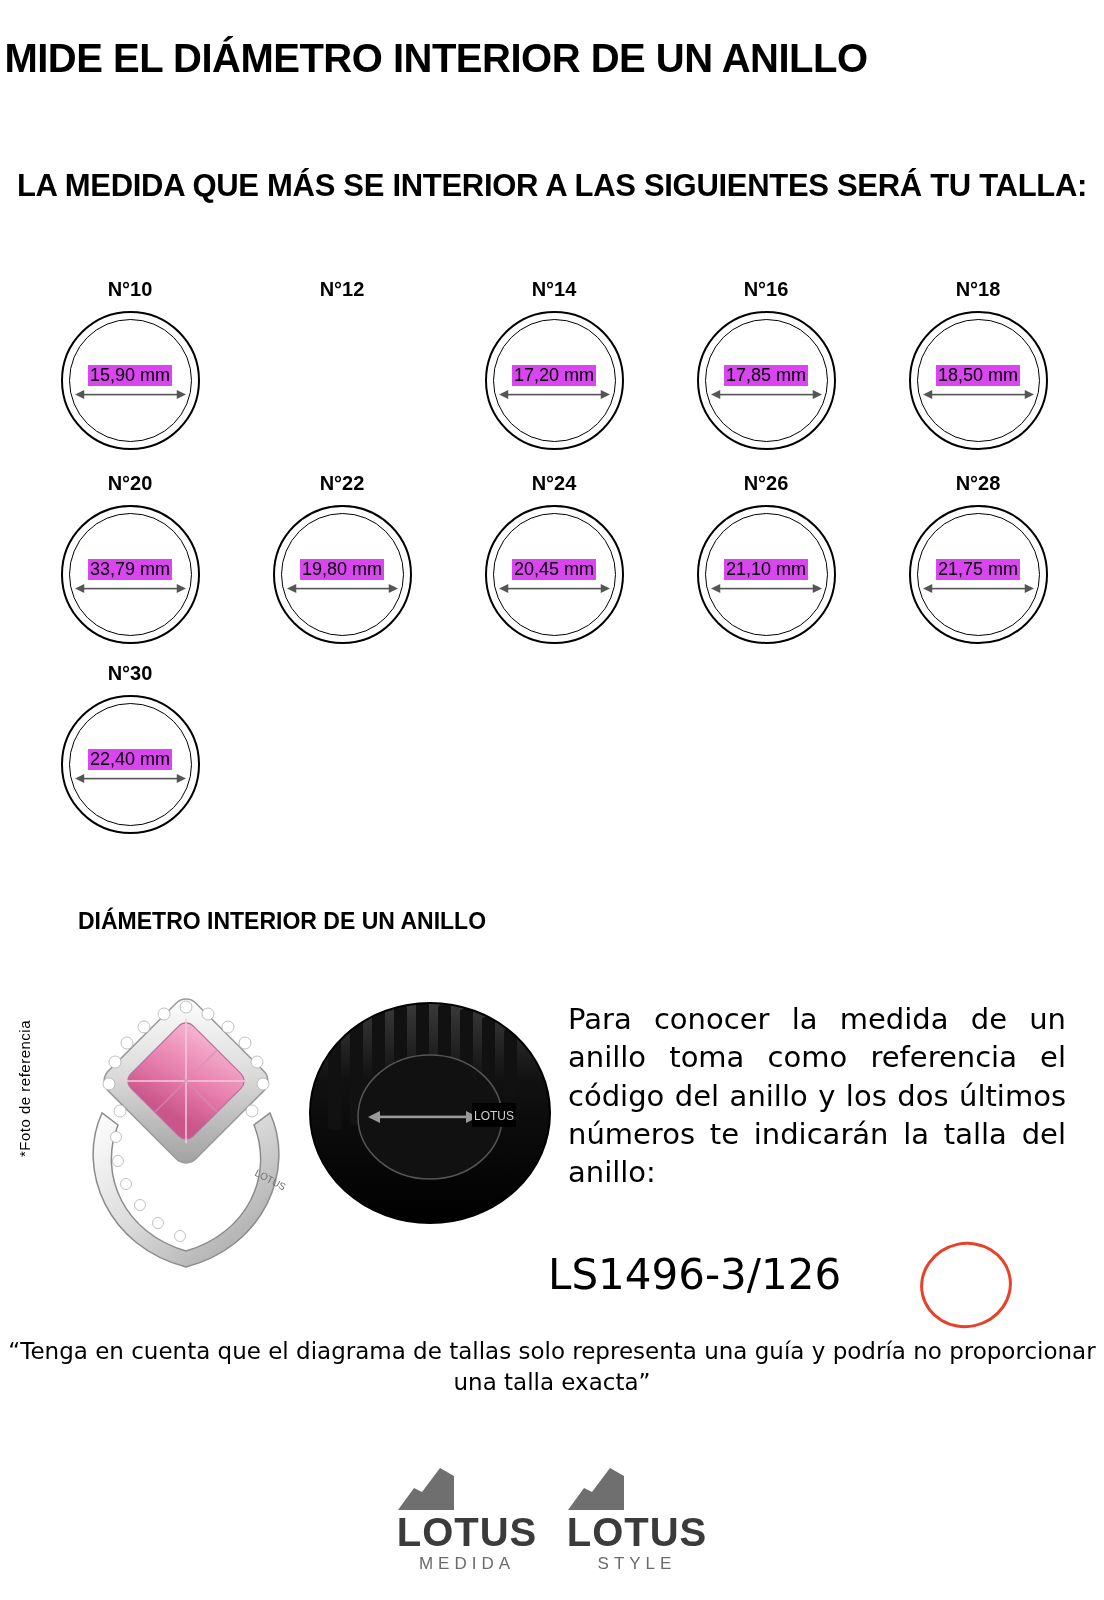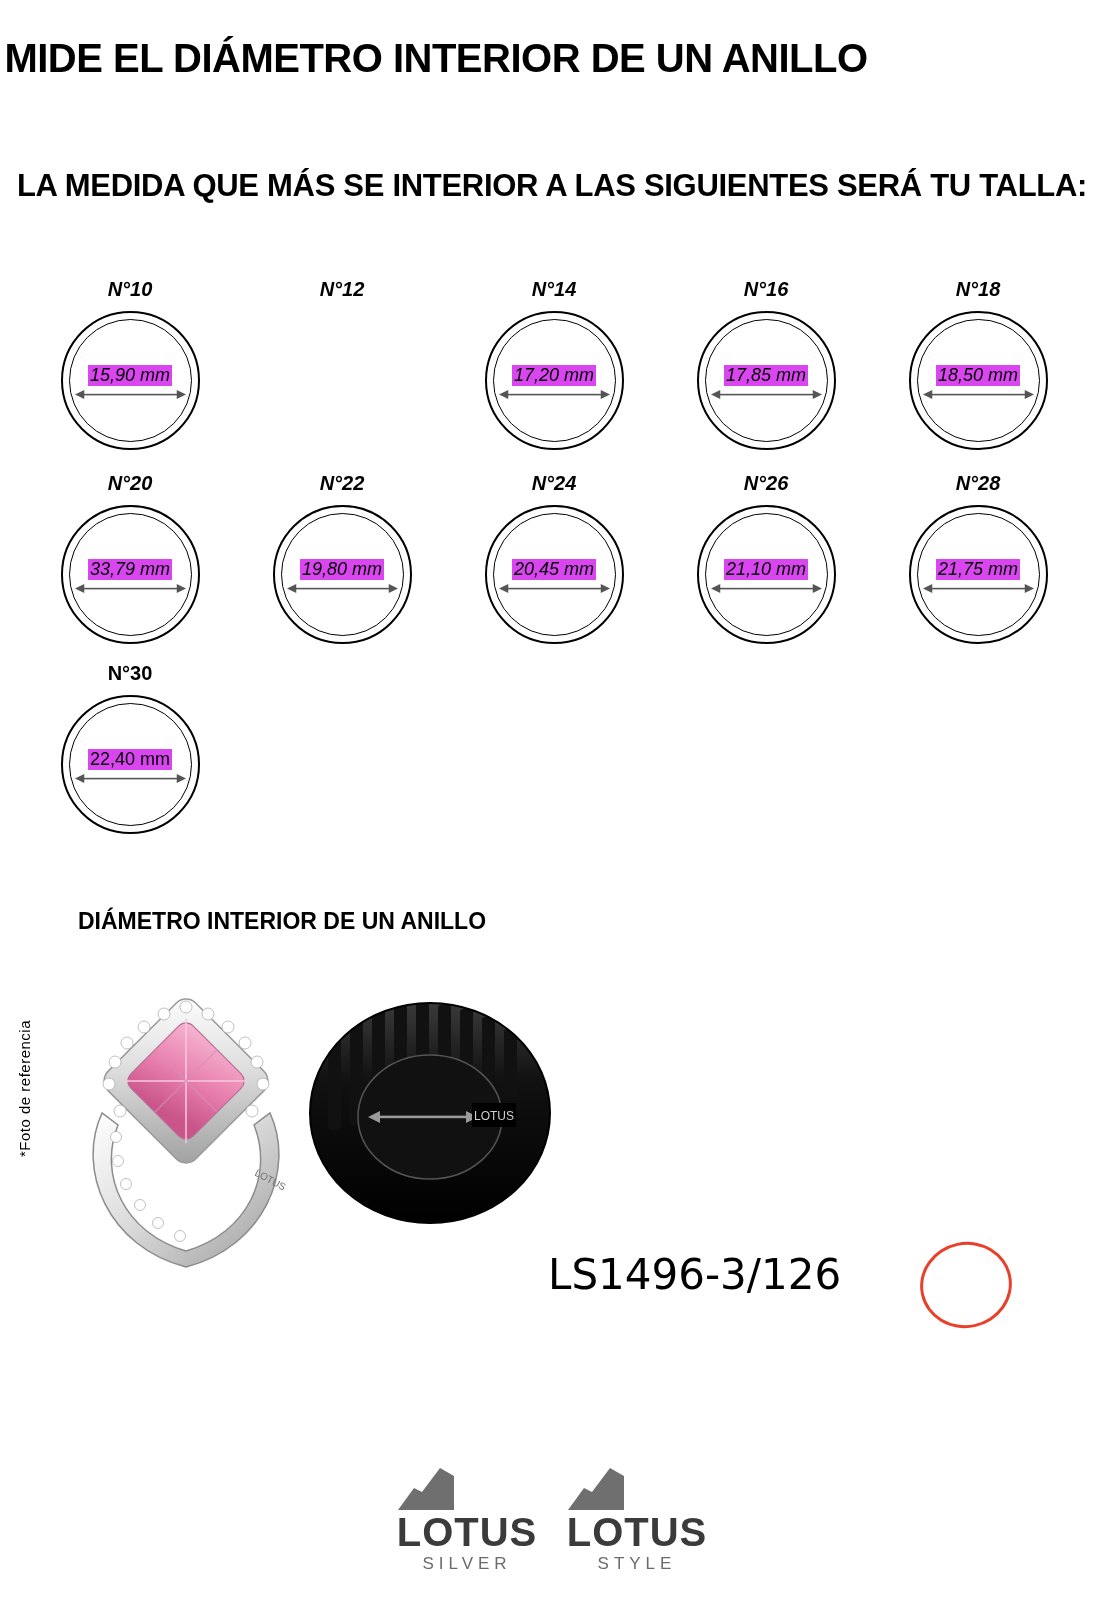--- a/index.html
+++ b/index.html
@@ -32,21 +32,20 @@
   
   .grid{
     position:absolute;
     top:278px;left:24px;width:1060px;
   }
   .row{
     display:flex;
     justify-content:flex-start;
     width:1060px;
     margin-bottom:6px;
-    font-style:italic;
   }
   .cell{
     width:212px;
     display:flex;
     flex-direction:column;
     align-items:center;
   }
   .cell .sz{
     font-size:20px;font-weight:bold;margin-bottom:10px;
     letter-spacing:0px;
@@ -403,32 +402,34 @@
 
     <g>
       <polygon points="68,132 80,126 80,138" fill="#9a9a9a"></polygon>
       <polygon points="178,132 166,126 166,138" fill="#9a9a9a"></polygon>
       <rect x="79" y="130.6" width="88" height="2.6" fill="#9a9a9a"></rect>
     </g>
     <rect x="172" y="118" width="44" height="24" fill="#000"></rect>
     <text x="194" y="135" font-size="12" fill="#cfcfcf" text-anchor="middle" font-family="Liberation Sans, sans-serif">LOTUS</text>
   </svg>
 
+  <div class="para">Para conocer la medida de un anillo toma como referencia el código del anillo y los dos últimos números te indicarán la talla del anillo:</div>
 
   <div class="code">LS1496-3/126</div>
   <div class="code-circle"></div>
 
+  <div class="note">“Tenga en cuenta que el diagrama de tallas solo representa una guía y podría no proporcionar una talla exacta”</div>
 
   <div class="logos">
     <div class="logo">
       <svg class="mark" viewBox="0 0 150 46">
         <polygon points="6,44 62,44 62,10 48,2 30,26 22,22" fill="#6f6f6f"></polygon>
       </svg>
       <div class="word">LOTUS</div>
-      <div class="sub">SILVER</div>
+      <div class="sub">MEDIDA</div>
     </div>
     <div class="logo">
       <svg class="mark" viewBox="0 0 150 46">
         <polygon points="6,44 62,44 62,10 48,2 30,26 22,22" fill="#6f6f6f"></polygon>
       </svg>
       <div class="word">LOTUS</div>
       <div class="sub">STYLE</div>
     </div>
   </div>
 

